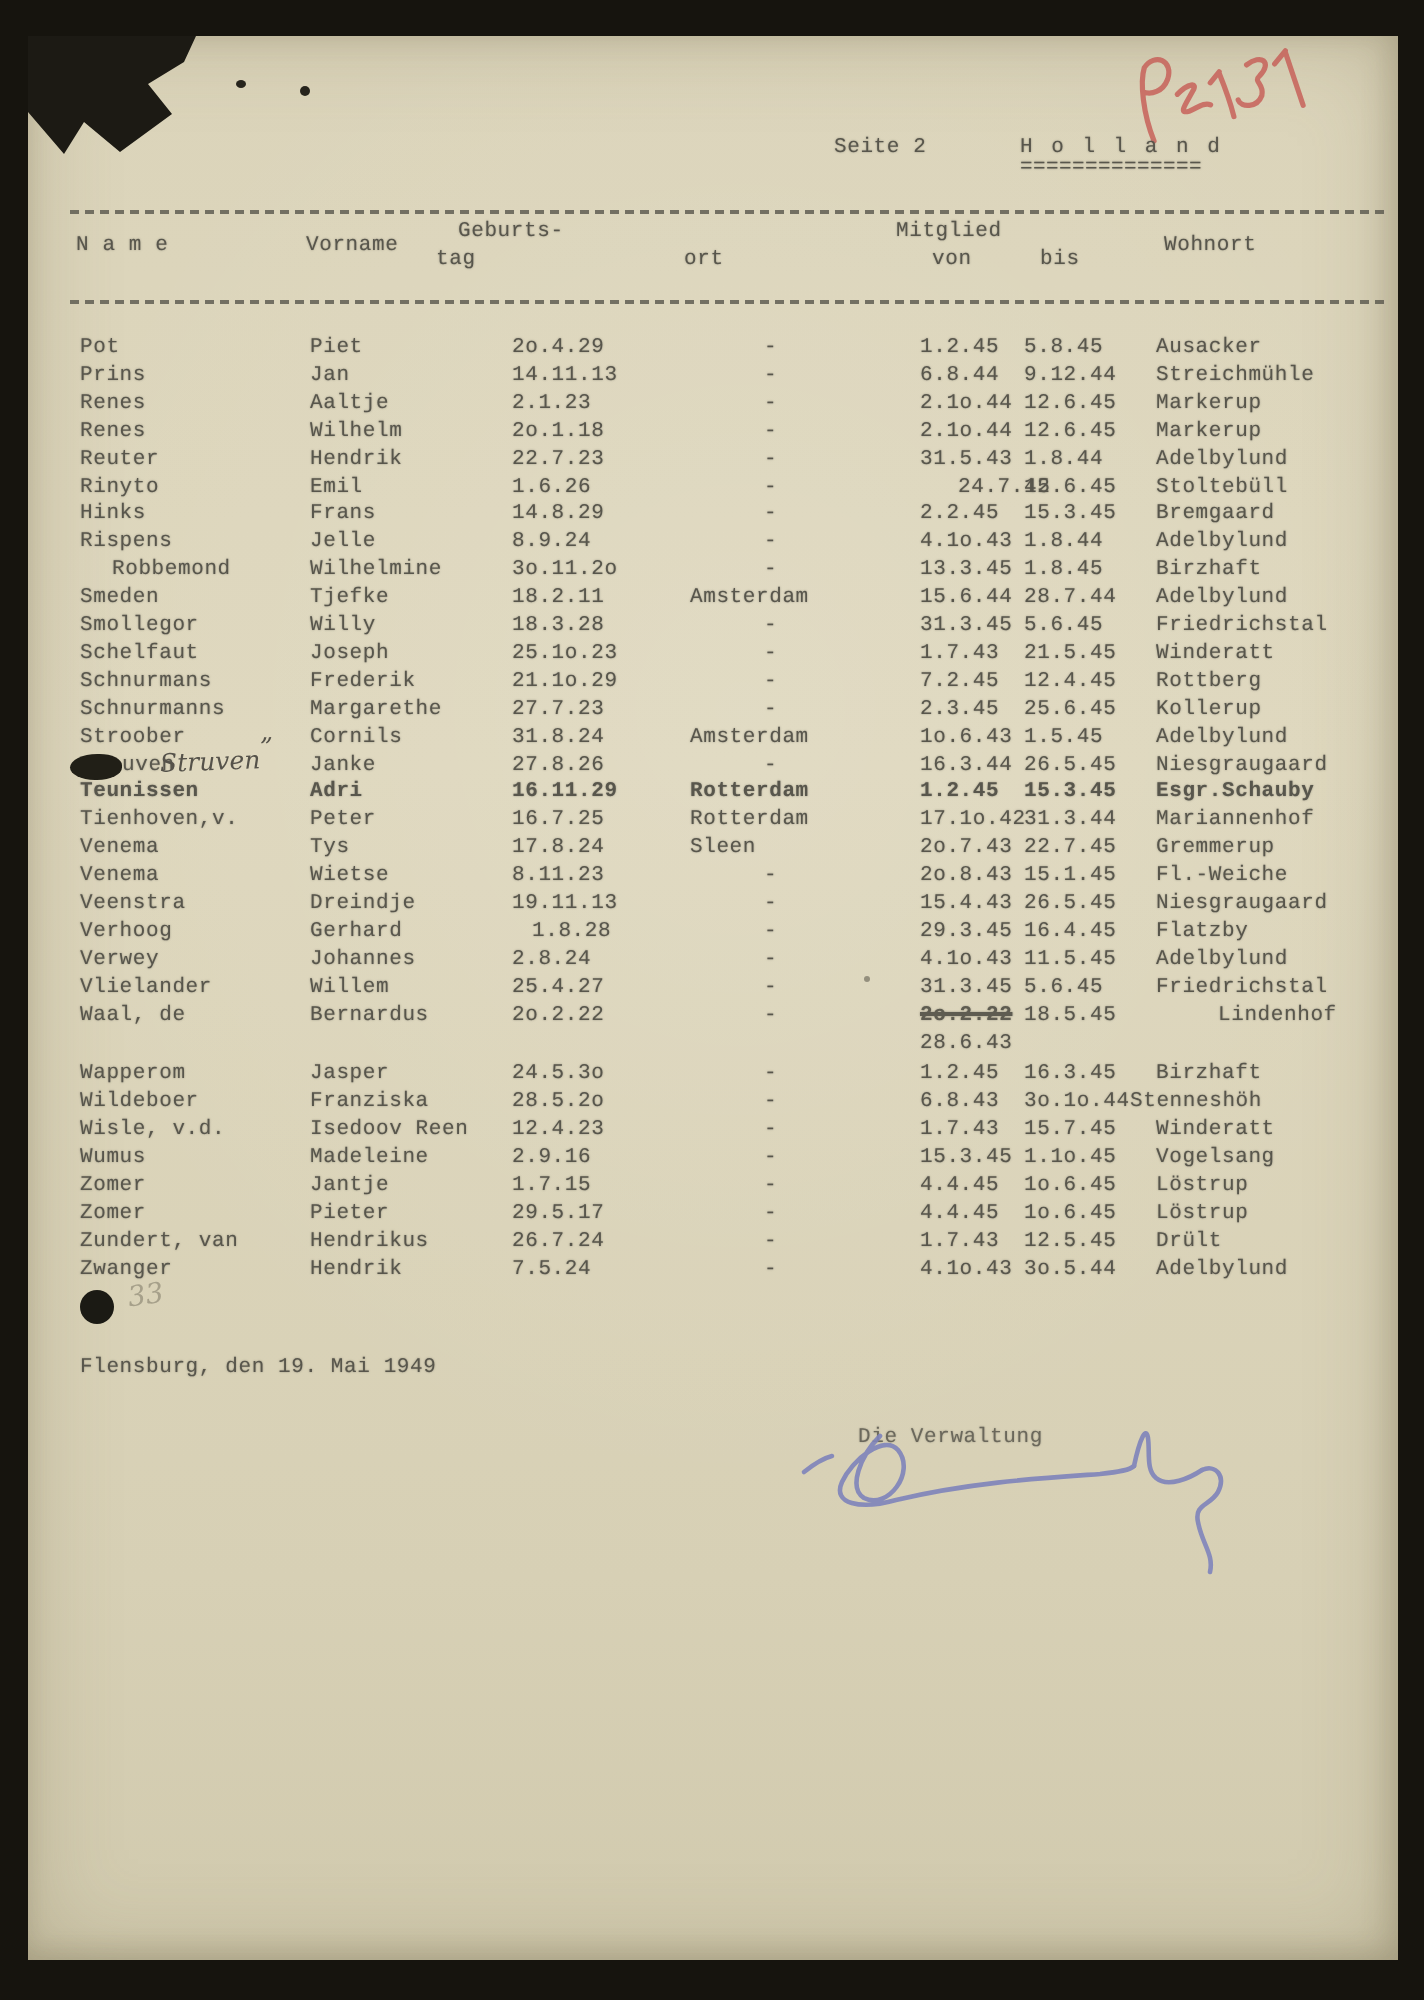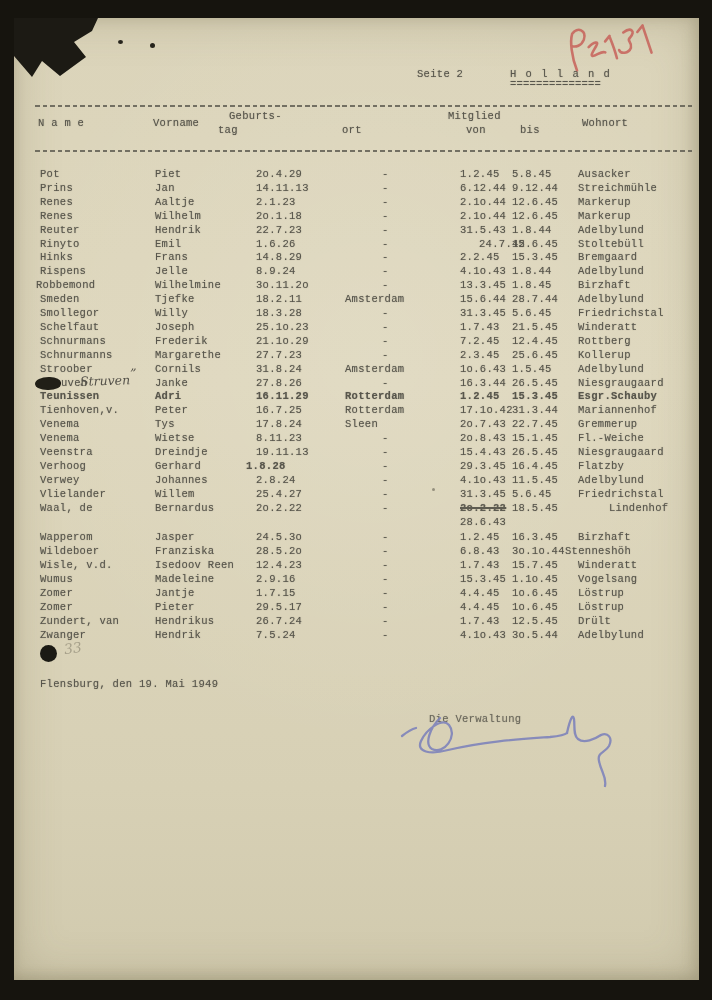--- a/index.html
+++ b/index.html
@@ -79,21 +79,21 @@
           <span class="t" style="left: 368px;">-</span>
           <span class="t" style="left: 446px;">1.2.45</span>
           <span class="t" style="left: 498px;">5.8.45</span>
           <span class="t" style="left: 564px;">Ausacker</span>
         </div>
         <div class="row" style="top: 163.9px;">
           <span class="t" style="left: 26px;">Prins</span>
           <span class="t" style="left: 141px;">Jan</span>
           <span class="t" style="left: 242px;">14.11.13</span>
           <span class="t" style="left: 368px;">-</span>
-          <span class="t" style="left: 446px;">6.12.44</span>
+          <span class="t" style="left: 446px;">6.8.44</span>
           <span class="t" style="left: 498px;">9.12.44</span>
           <span class="t" style="left: 564px;">Streichmühle</span>
         </div>
         <div class="row" style="top: 177.8px;">
           <span class="t" style="left: 26px;">Renes</span>
           <span class="t" style="left: 141px;">Aaltje</span>
           <span class="t" style="left: 242px;">2.1.23</span>
           <span class="t" style="left: 368px;">-</span>
           <span class="t" style="left: 446px;">2.1o.44</span>
           <span class="t" style="left: 498px;">12.6.45</span>
@@ -138,21 +138,21 @@
         <div class="row" style="top: 247.3px;">
           <span class="t" style="left: 26px;">Rispens</span>
           <span class="t" style="left: 141px;">Jelle</span>
           <span class="t" style="left: 242px;">8.9.24</span>
           <span class="t" style="left: 368px;">-</span>
           <span class="t" style="left: 446px;">4.1o.43</span>
           <span class="t" style="left: 498px;">1.8.44</span>
           <span class="t" style="left: 564px;">Adelbylund</span>
         </div>
         <div class="row" style="top: 261.2px;">
-          <span class="t" style="left: 22px;">Robbemond</span>
+          <span class="t" style="left: 42px;">Robbemond</span>
           <span class="t" style="left: 141px;">Wilhelmine</span>
           <span class="t" style="left: 242px;">3o.11.2o</span>
           <span class="t" style="left: 368px;">-</span>
           <span class="t" style="left: 446px;">13.3.45</span>
           <span class="t" style="left: 498px;">1.8.45</span>
           <span class="t" style="left: 564px;">Birzhaft</span>
         </div>
         <div class="row" style="top: 275.1px;">
           <span class="t" style="left: 26px;">Smeden</span>
           <span class="t" style="left: 141px;">Tjefke</span>
@@ -260,21 +260,21 @@
           <span class="t" style="left: 141px;">Dreindje</span>
           <span class="t" style="left: 242px;">19.11.13</span>
           <span class="t" style="left: 368px;">-</span>
           <span class="t" style="left: 446px;">15.4.43</span>
           <span class="t" style="left: 498px;">26.5.45</span>
           <span class="t" style="left: 564px;">Niesgraugaard</span>
         </div>
         <div class="row" style="top: 441.9px;">
           <span class="t" style="left: 26px;">Verhoog</span>
           <span class="t" style="left: 141px;">Gerhard</span>
-          <span class="t" style="left: 232px; font-weight: bold;">1.8.28</span>
+          <span class="t" style="left: 252px;">1.8.28</span>
           <span class="t" style="left: 368px;">-</span>
           <span class="t" style="left: 446px;">29.3.45</span>
           <span class="t" style="left: 498px;">16.4.45</span>
           <span class="t" style="left: 564px;">Flatzby</span>
         </div>
         <div class="row" style="top: 455.8px;">
           <span class="t" style="left: 26px;">Verwey</span>
           <span class="t" style="left: 141px;">Johannes</span>
           <span class="t" style="left: 242px;">2.8.24</span>
           <span class="t" style="left: 368px;">-</span>

